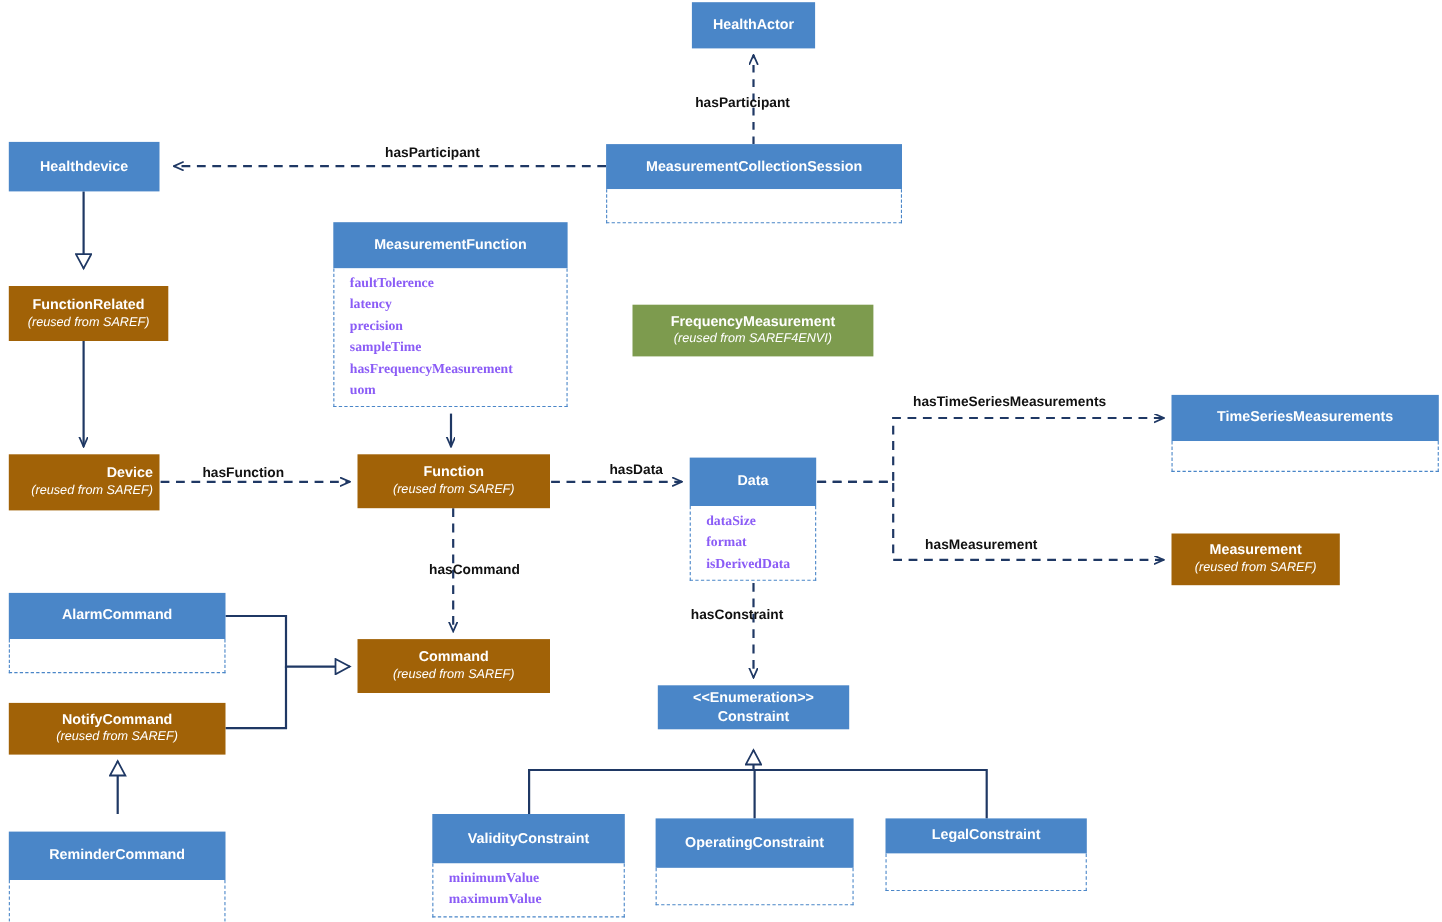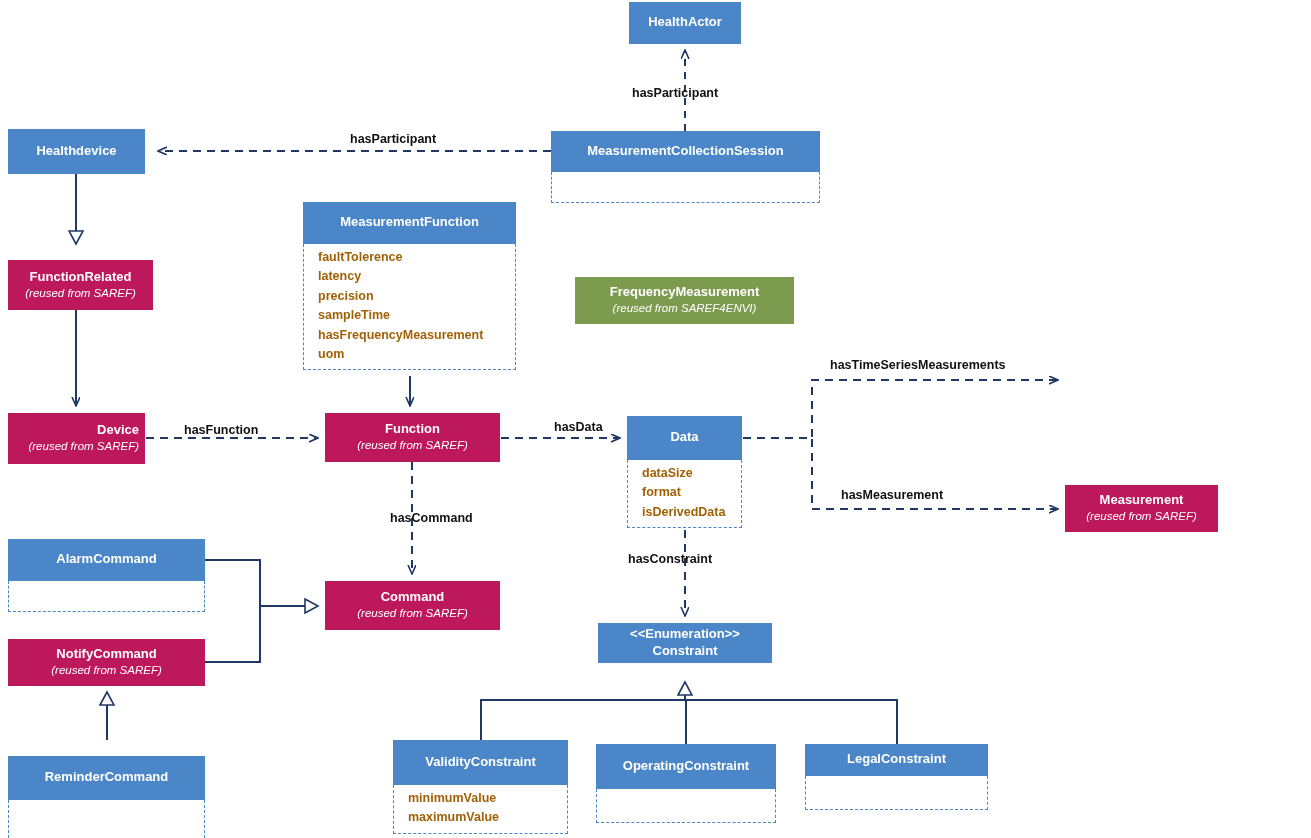--- a/index.html
+++ b/index.html
@@ -42,32 +42,33 @@
     align-items: center;
     justify-content: center;
   }
   .node .title .sub {
     font-weight: normal;
     font-style: italic;
     font-size: 11.5px;
     margin-top: 1px;
   }
   .blue .title { background: #4a86c8; }
-  .gold .title { background: #be185d; }
+  .gold .title { background: #a16207; }
   .green .title { background: #7d9b4e; }
   .node .attrs {
     box-sizing: border-box;
     border: 1px dashed #4a86c8;
     border-top: none;
     background: #ffffff;
     padding: 4px 10px 5px 14px;
     font-size: 12.5px;
-    color: #a16207;
+    color: #8b5cf6;
     font-weight: bold;
     line-height: 1.55;
+    font-family: Liberation Serif, serif;
   }
   .node .attrs.empty {
     height: 28px;
     padding: 0;
   }
   .attr { white-space: nowrap; }
   .edge-label {
     position: absolute;
     font-size: 12.5px;
     font-weight: bold;
@@ -166,20 +167,26 @@
     </div>
   </div>
 
   <div class="node green" style="left:575px; top:277px; width:219px;">
     <div class="title" style="height:47px;">
       <span>FrequencyMeasurement</span>
       <span class="sub">(reused from SAREF4ENVI)</span>
     </div>
   </div>
 
+  <div class="node blue" style="left:1065px; top:359px; width:243px;">
+    <div class="title" style="height:42px;">
+      <span>TimeSeriesMeasurements</span>
+    </div>
+    <div class="attrs empty" style="height:28px;"></div>
+  </div>
 
   <div class="node gold" style="left:8px; top:413px; width:137px;">
     <div class="title" style="height:51px;align-items:flex-end;">
       <span>Device</span>
       <span class="sub">(reused from SAREF)</span>
     </div>
   </div>
 
   <div class="node gold" style="left:325px; top:413px; width:175px;">
     <div class="title" style="height:49px;">

